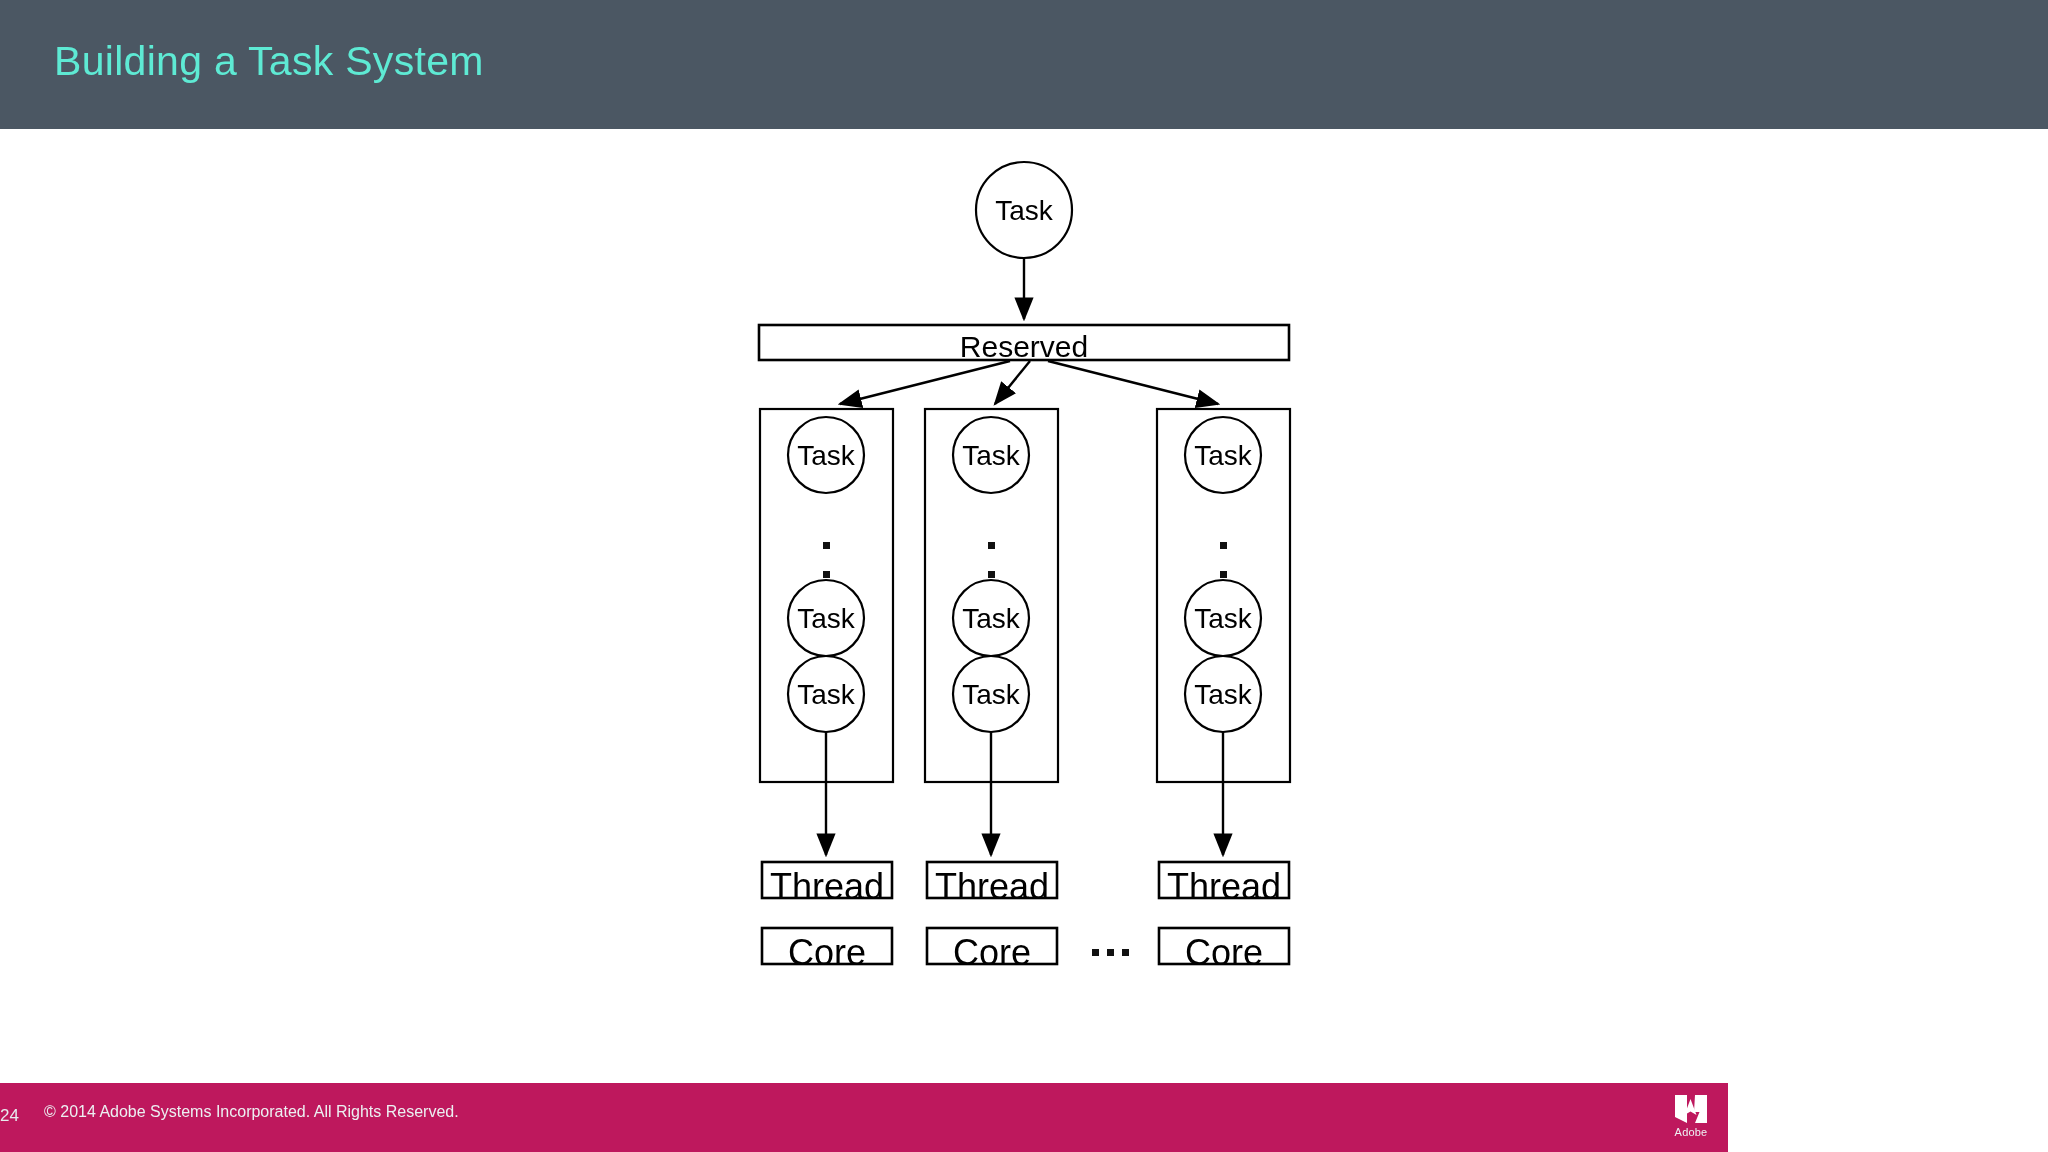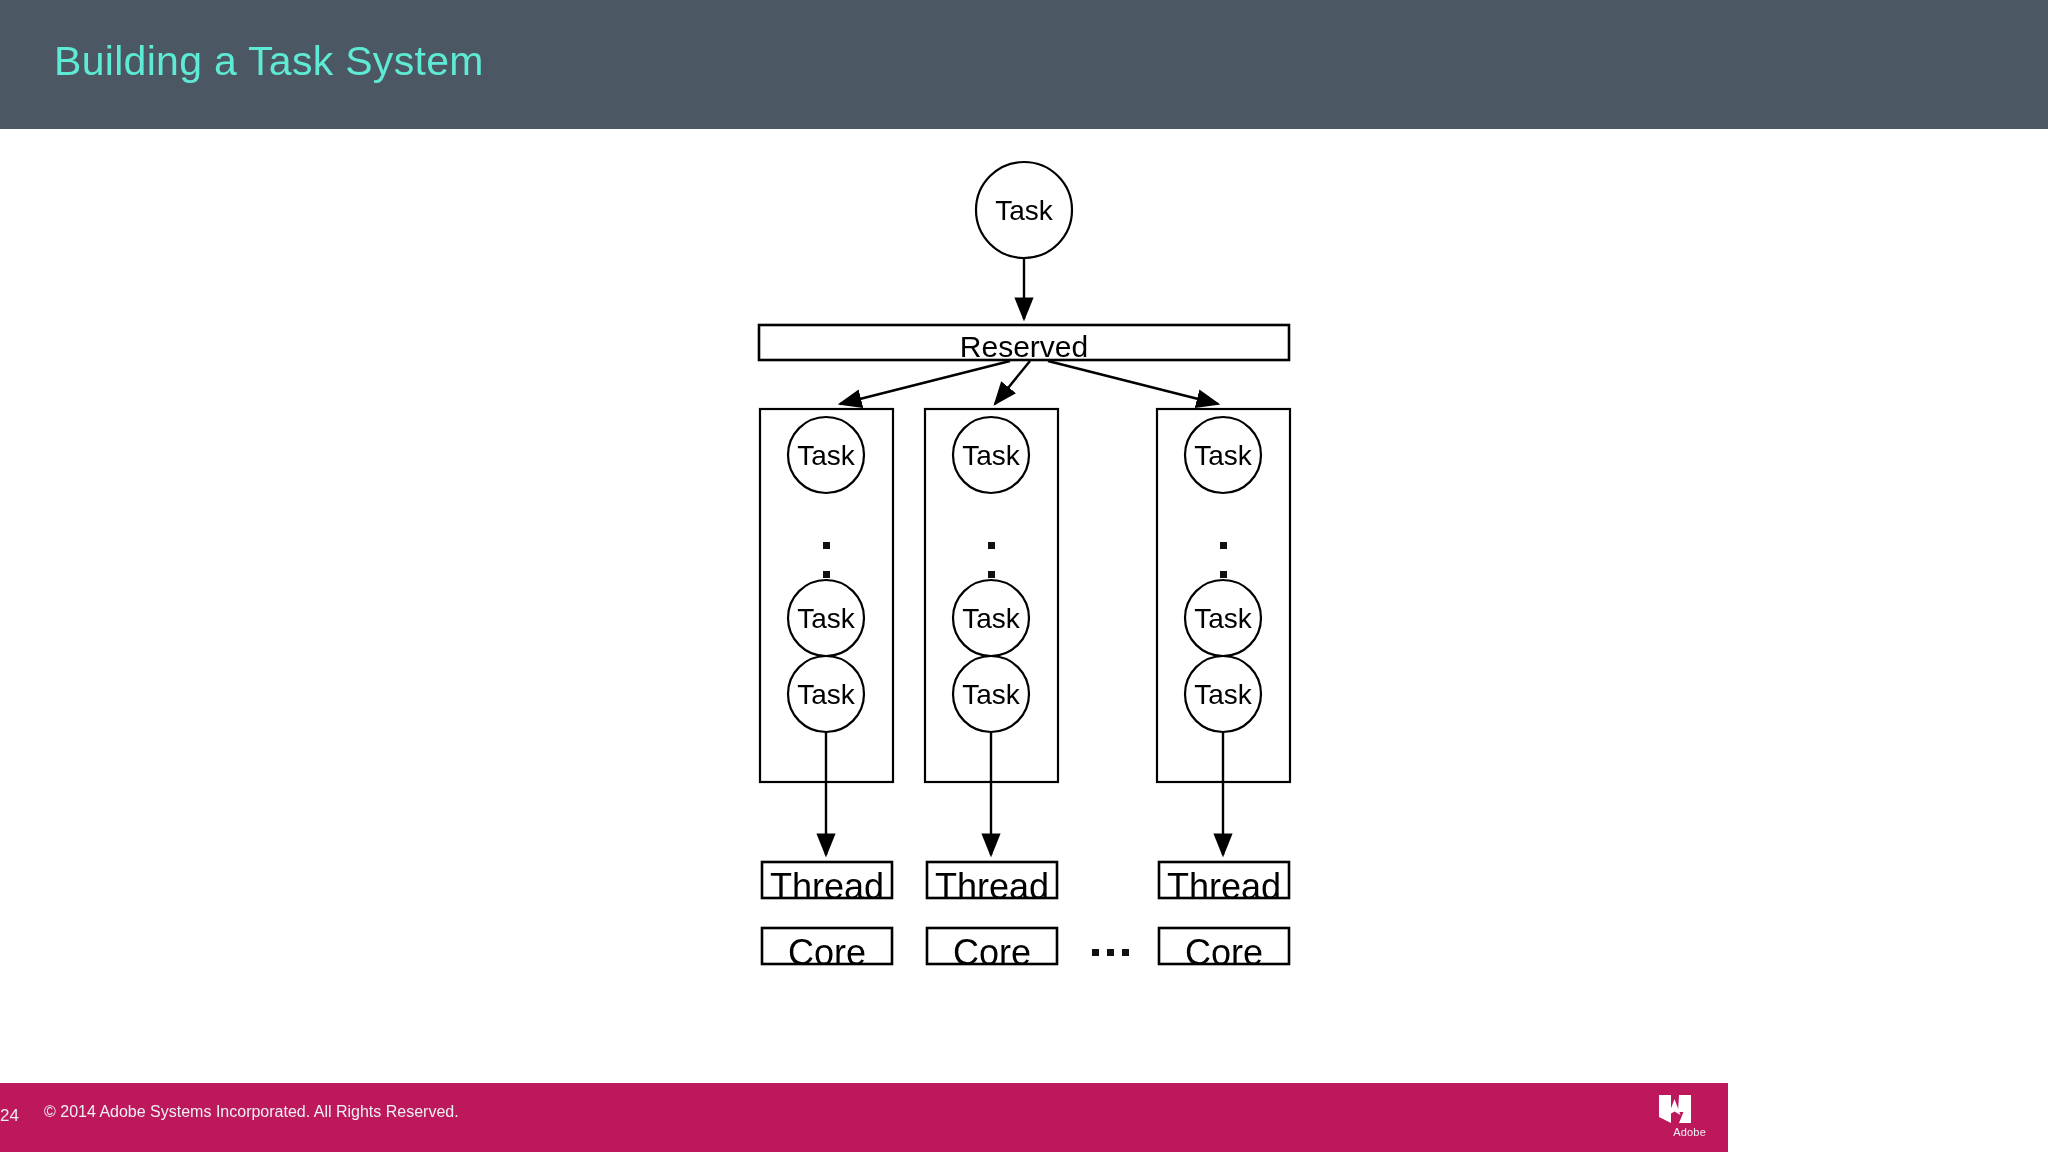--- a/index.html
+++ b/index.html
@@ -95,25 +95,25 @@
   #page-number {
     position: absolute;
     left: 0;
     top: 23px;
     width: 2048px;
     font-size: 17px;
     color: #e7ecef;
   }
   #adobe-logo {
     position: absolute;
-    right: 22px;
+    right: 6px;
     top: 10px;
     width: 62px;
     height: 52px;
-    text-align: right;
+    text-align: center;
   }
   #adobe-logo svg { display: block; margin: 0 auto; }
   #adobe-wordmark {
     font-size: 11px;
     color: #eef2f4;
     letter-spacing: 0.2px;
     margin-top: 1px;
   }
 </style>
 </head>

